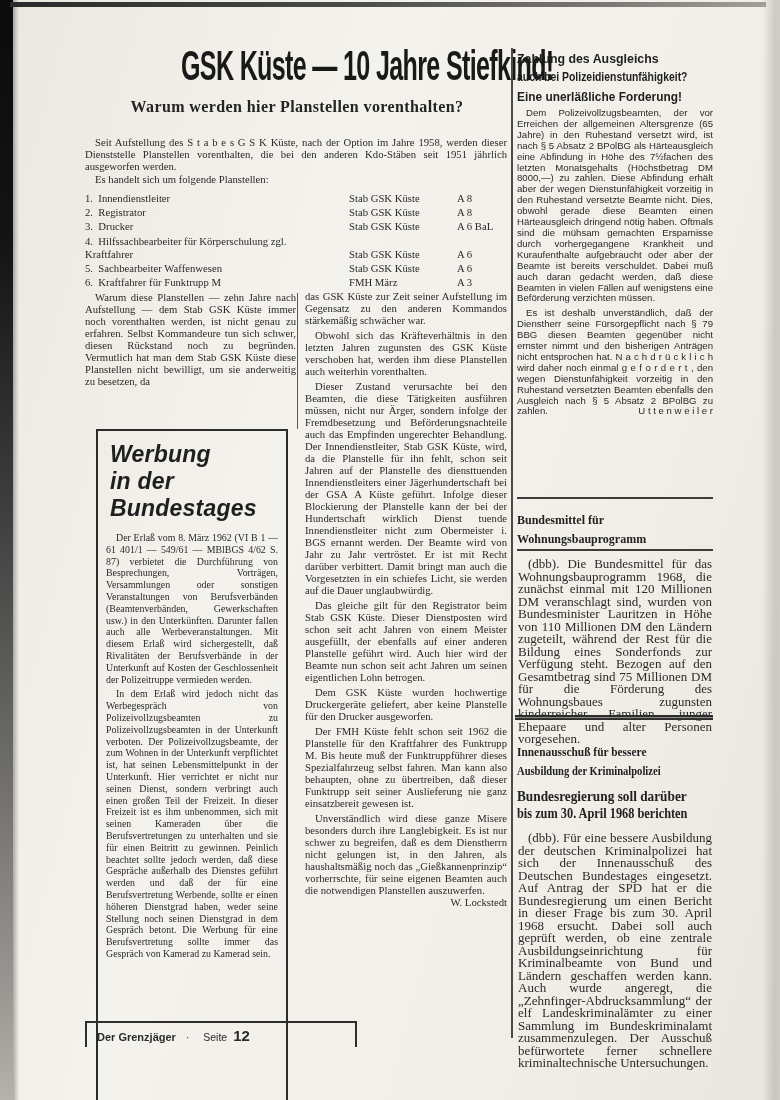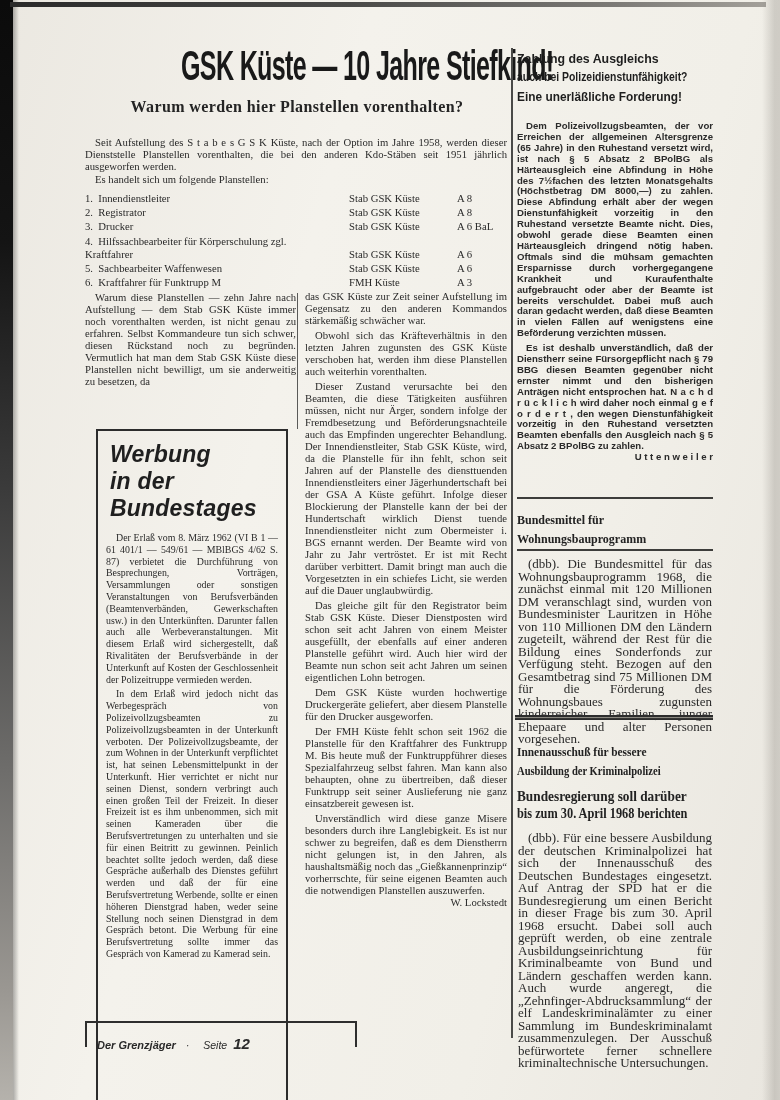--- a/index.html
+++ b/index.html
@@ -64,22 +64,22 @@
   .squeeze{display:inline-block;white-space:nowrap;transform-origin:left center;}
   .sp95{transform:scaleX(.95);} .sp88{transform:scaleX(.88);} .sp80{transform:scaleX(.80);}
   .r-body-sans p{margin:0 0 4px 0;font-size:9.6px;line-height:10.9px;text-align:justify;text-indent:9px;}
   .r-serif-hl{font-weight:700;font-size:12px;line-height:19px;color:#222;}
   .r-serif-sub{font-weight:700;font-size:14px;line-height:17px;color:#222;}
   .r-body-serif{font-size:13px;line-height:12.5px;text-align:justify;text-indent:10px;margin:1px;}
 
   
   .footer{position:absolute;left:85px;top:1021px;width:272px;height:26px;
     border-top:2px solid #2e2e2e;border-left:2px solid #2e2e2e;border-right:2px solid #2e2e2e;
-    box-sizing:border-box;display:flex;align-items:baseline;padding:12px 10px 0 10px;
-    font-family:"Liberation Sans",sans-serif;font-style:italic;}
+    box-sizing:border-box;display:flex;align-items:baseline;padding:4px 10px 0 10px;
+    font-family:"Liberation Sans",sans-serif;}
   .f-pub{font-weight:700;font-size:11px;}
   .f-dot{font-size:10px;margin:0 14px 0 10px;}
   .f-seite{font-size:10.5px;margin-right:6px;}
   .f-num{font-weight:700;font-size:15px;}
 </style>
 </head>
 <body>
 
 <div class="page">
 
@@ -121,21 +121,21 @@
       <span class="u">Stab GSK Küste</span>
       <span class="g">A 6</span>
     </div>
     <div class="prow">
       <span class="t"><span>5.</span>&nbsp;&nbsp;<span>Sachbearbeiter Waffenwesen</span></span>
       <span class="u">Stab GSK Küste</span>
       <span class="g">A 6</span>
     </div>
     <div class="prow">
       <span class="t"><span>6.</span>&nbsp;&nbsp;<span>Kraftfahrer für Funktrupp M</span></span>
-      <span class="u">FMH Küste</span>
+      <span class="u">FMH März</span>
       <span class="g">A 3</span>
     </div>
   </div>
 
   <div class="vrule" style="left:297px;top:293px;width:1px;height:136px;background:#5a5a58;"></div>
   <div class="vrule" style="left:511px;top:48px;width:2px;height:990px;"></div>
 
   <div class="colL">
     <p class="bp">Warum diese Planstellen — zehn Jahre nach Aufstellung — dem Stab GSK Küste immer noch vorenthalten werden, ist nicht genau zu erfahren. Selbst Kommandeure tun sich schwer, diesen Rückstand noch zu begründen. Vermutlich hat man dem Stab GSK Küste diese Planstellen nicht bewilligt, um sie anderweitig zu besetzen, da</p>
   </div>
@@ -148,34 +148,34 @@
     </div>
     <p class="bp">Der Erlaß vom 8. März 1962 (VI B 1 — 61 401/1 — 549/61 — MBlBGS 4/62 S. 87) verbietet die Durchführung von Besprechungen, Vorträgen, Versammlungen oder sonstigen Veranstaltungen von Berufsverbänden (Beamtenverbänden, Gewerkschaften usw.) in den Unterkünften. Darunter fallen auch alle Werbeveranstaltungen. Mit diesem Erlaß wird sichergestellt, daß Rivalitäten der Berufsverbände in der Unterkunft auf Kosten der Geschlossenheit der Polizeitruppe vermieden werden.</p>
     <p class="bp">In dem Erlaß wird jedoch nicht das Werbegespräch von Polizeivollzugsbeamten zu Polizeivollzugsbeamten in der Unterkunft verboten. Der Polizeivollzugsbeamte, der zum Wohnen in der Unterkunft verpflichtet ist, hat seinen Lebensmittelpunkt in der Unterkunft. Hier verrichtet er nicht nur seinen Dienst, sondern verbringt auch einen großen Teil der Freizeit. In dieser Freizeit ist es ihm unbenommen, sich mit seinen Kameraden über die Berufsvertretungen zu unterhalten und sie für einen Beitritt zu gewinnen. Peinlich beachtet sollte jedoch werden, daß diese Gespräche außerhalb des Dienstes geführt werden und daß der für eine Berufsvertretung Werbende, sollte er einen höheren Dienstgrad haben, weder seine Stellung noch seinen Dienstgrad in dem Gespräch betont. Die Werbung für eine Berufsvertretung sollte immer das Gespräch von Kamerad zu Kamerad sein.</p>
   </div>
 
   <div class="colM">
     <p class="bp noindent">das GSK Küste zur Zeit seiner Aufstellung im Gegensatz zu den anderen Kommandos stärkemäßig schwächer war.</p>
     <p class="bp">Obwohl sich das Kräfteverhältnis in den letzten Jahren zugunsten des GSK Küste verschoben hat, werden ihm diese Planstellen auch weiterhin vorenthalten.</p>
     <p class="bp">Dieser Zustand verursachte bei den Beamten, die diese Tätigkeiten ausführen müssen, nicht nur Ärger, sondern infolge der Fremdbesetzung und Beförderungsnachteile auch das Empfinden ungerechter Behandlung. Der Innendienstleiter, Stab GSK Küste, wird, da die Planstelle für ihn fehlt, schon seit Jahren auf der Planstelle des diensttuenden Innendienstleiters einer Jägerhundertschaft bei der GSA A Küste geführt. Infolge dieser Blockierung der Planstelle kann der bei der Hundertschaft wirklich Dienst tuende Innendienstleiter nicht zum Obermeister i. BGS ernannt werden. Der Beamte wird von Jahr zu Jahr vertröstet. Er ist mit Recht darüber verbittert. Damit bringt man auch die Vorgesetzten in ein schiefes Licht, sie werden auf die Dauer unglaubwürdig.</p>
     <p class="bp">Das gleiche gilt für den Registrator beim Stab GSK Küste. Dieser Dienstposten wird schon seit acht Jahren von einem Meister ausgefüllt, der ebenfalls auf einer anderen Planstelle geführt wird. Auch hier wird der Beamte nun schon seit acht Jahren um seinen eigentlichen Lohn betrogen.</p>
-    <p class="bp">Dem GSK Küste wurden hochwertige Druckergeräte geliefert, aber diesem Planstelle für den Drucker ausgeworfen.</p>
+    <p class="bp">Dem GSK Küste wurden hochwertige Druckergeräte geliefert, aber keine Planstelle für den Drucker ausgeworfen.</p>
     <p class="bp">Der FMH Küste fehlt schon seit 1962 die Planstelle für den Kraftfahrer des Funktrupp M. Bis heute muß der Funktruppführer dieses Spezialfahrzeug selbst fahren. Man kann also behaupten, ohne zu übertreiben, daß dieser Funktrupp seit seiner Auslieferung nie ganz einsatzbereit gewesen ist.</p>
     <p class="bp"><span>Unverständlich wird diese ganze Misere besonders durch ihre Langlebigkeit. Es ist nur schwer zu begreifen, daß es dem Dienstherrn nicht gelungen ist, in den Jahren, als haushaltsmäßig noch das „Gießkannenprinzip“ vorherrschte, für seine eigenen Beamten auch die notwendigen Planstellen auszuwerfen.</span> <span class="sig">W. Lockstedt</span></p>
   </div>
 
   <div class="rcol" style="top:50px;">
     <div class="r-hl">
       <span class="squeeze sp95">Zahlung des Ausgleichs</span><br>
       <span class="squeeze sp80">auch bei Polizeidienstunfähigkeit?</span>
     </div>
     <div class="r-sub" style="margin-top:4px;">
       <span class="squeeze sp95">Eine unerläßliche Forderung!</span>
     </div>
-    <div class="r-body-sans sans" style="margin-top:16px;font-weight:bold;">
+    <div class="r-body-sans sans" style="margin-top:3px;">
       <p>Dem Polizeivollzugsbeamten, der vor Erreichen der allgemeinen Altersgrenze (65 Jahre) in den Ruhestand versetzt wird, ist nach § 5 Absatz 2 BPolBG als Härteausgleich eine Abfindung in Höhe des 7½fachen des letzten Monatsgehalts (Höchstbetrag DM 8000,—) zu zahlen. Diese Abfindung erhält aber der wegen Dienstunfähigkeit vorzeitig in den Ruhestand versetzte Beamte nicht. Dies, obwohl gerade diese Beamten einen Härteausgleich dringend nötig haben. Oftmals sind die mühsam gemachten Ersparnisse durch vorhergegangene Krankheit und Kuraufenthalte aufgebraucht oder aber der Beamte ist bereits verschuldet. Dabei muß auch daran gedacht werden, daß diese Beamten in vielen Fällen auf wenigstens eine Beförderung verzichten müssen.</p>
       <p><span>Es ist deshalb unverständlich, daß der Dienstherr seine Fürsorgepflicht nach § 79 BBG diesen Beamten gegenüber nicht ernster nimmt und den bisherigen Anträgen nicht entsprochen hat. N a c h d r ü c k l i c h wird daher noch einmal g e f o r d e r t , den wegen Dienstunfähigkeit vorzeitig in den Ruhestand versetzten Beamten ebenfalls den Ausgleich nach § 5 Absatz 2 BPolBG zu zahlen.</span> <span class="sig">U t t e n w e i l e r</span></p>
     </div>
   </div>
 
   <div class="hrule" style="left:517px;top:497px;width:196px;height:2px;"></div>
 
   <div class="rcol" style="top:511px;">
     <div class="r-serif-hl">
       <div>Bundesmittel für</div>

